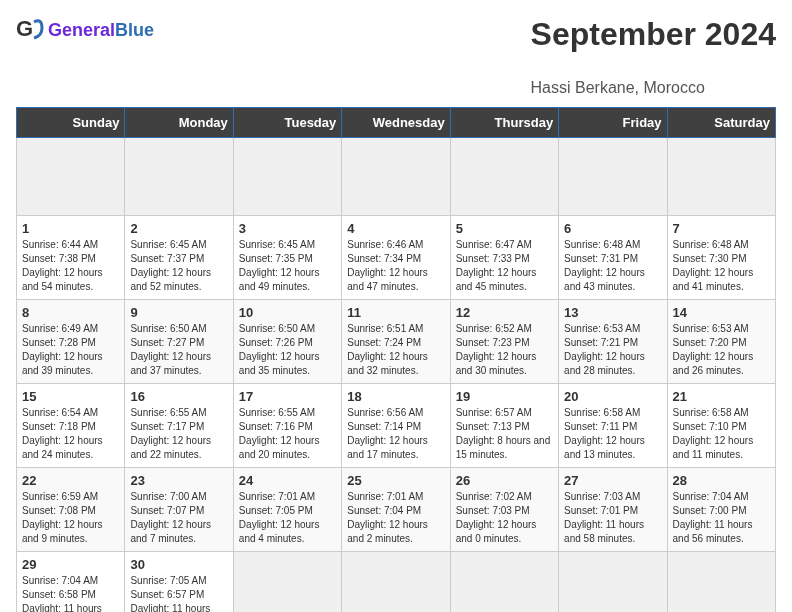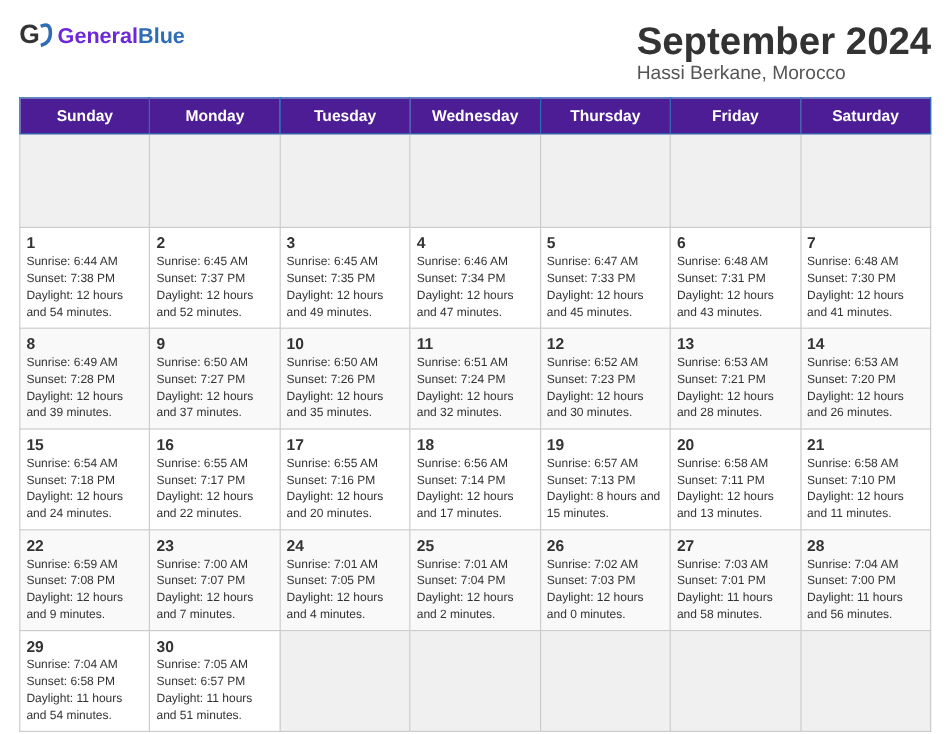--- a/index.html
+++ b/index.html
@@ -38,33 +38,34 @@
     .title-area {
     }
     .month-title {
       font-size: 32px;
       font-weight: bold;
       color: #333;
     }
     .location-title {
       font-size: 16px;
       color: #555;
+      margin-top: 26px;
     }
     table {
       width: 100%;
       border-collapse: collapse;
       table-layout: fixed;
     }
     thead th {
-      background-color: #4c1d95;
+      background-color: #404040;
       color: #fff;
       padding: 7px 5px;
       font-size: 13px;
       font-weight: bold;
-      text-align: center;
+      text-align: right;
       border: 1px solid #2e6db4;
     }
     tbody td {
       border: 1px solid #ccc;
       vertical-align: top;
       padding: 5px 5px;
       font-size: 10.5px;
       color: #333;
       height: 78px;
       background: #fff;

